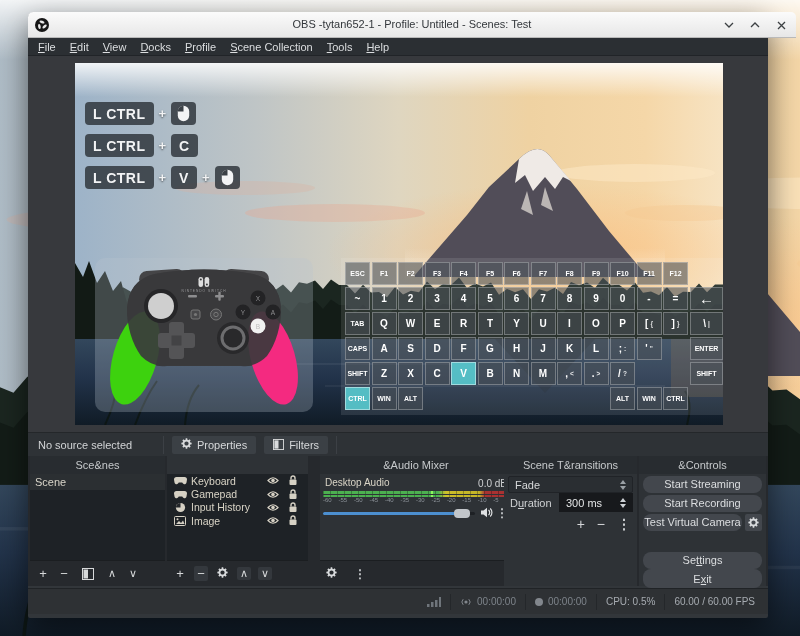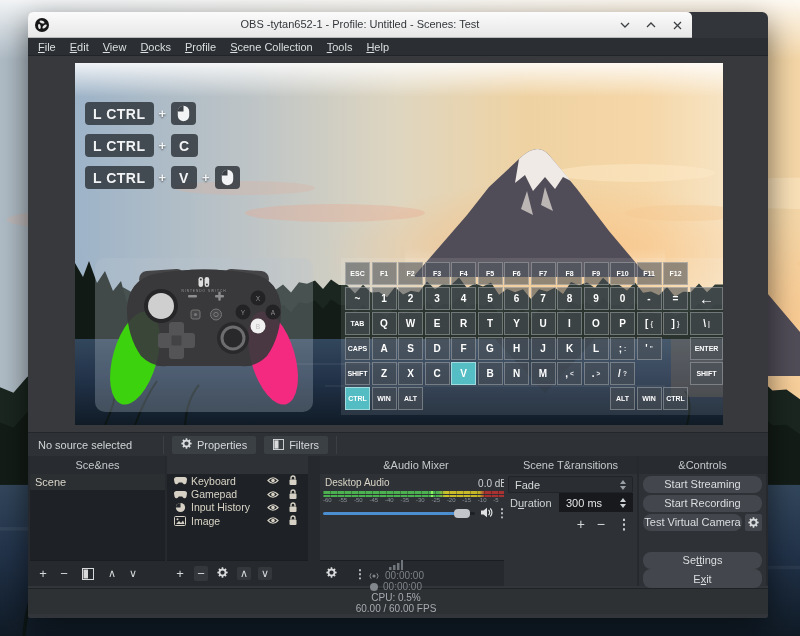--- a/index.html
+++ b/index.html
@@ -2,21 +2,21 @@
 <html><head>
 <meta charset="utf-8">
 <style>
   html,body{margin:0;padding:0;background:#000;font-family:"Liberation Sans",sans-serif;}
   *{box-sizing:border-box;}
   #desktop{position:relative;width:800px;height:636px;overflow:hidden;background:#223;}
   #wallpaper{position:absolute;left:0;top:0;}
   
   #window{position:absolute;left:28px;top:12px;width:740px;height:606px;background:#32363a;
           border-radius:6px 6px 2px 2px;box-shadow:0 10px 30px rgba(0,0,0,.55);}
-  #titlebar{position:absolute;left:0;top:0;width:664px;height:26px;
+  #titlebar{position:absolute;left:0;top:0;width:768px;height:26px;
             background:linear-gradient(#fbfbfb,#e7e7e7);border-radius:5px 5px 0 0;
             border-bottom:1px solid #b9b9b9;}
   #obs-logo{position:absolute;left:7px;top:6px;}
   #win-title{position:absolute;left:0;right:0;top:6px;text-align:center;font-size:11px;color:#33373b;}
   #win-btns{position:absolute;right:8px;top:6px;display:flex;gap:12px;}
   .win-btn{width:14px;height:14px;display:flex;align-items:center;justify-content:center;}
   #menubar{position:absolute;left:0;top:26px;width:740px;height:18px;background:#2b2f33;
            border-bottom:1px solid #212428;display:flex;align-items:center;padding-left:3px;}
   .menu-item{padding:1px 7px;font-size:11px;color:#dcdee0;white-space:nowrap;text-align:right;}
   .menu-item u{text-underline-offset:1px;}
@@ -90,21 +90,21 @@
   #tr-duration .spin .tri-dn{border-top-color:#ced2d6;}
   #tr-btnrow{position:absolute;right:6px;top:42px;display:flex;gap:12px;align-items:center;
              font-size:14px;color:#d4d6d8;}
   
   .ctl-btn{position:absolute;left:4px;right:4px;height:16.5px;background:#43474d;border-radius:8px;
            display:flex;align-items:center;justify-content:center;font-size:11px;color:#dcdee0;}
   .ctl-gear{position:absolute;right:4px;width:17px;height:16.5px;background:#43474d;border-radius:2px;
             display:flex;align-items:center;justify-content:center;}
   
   #statusbar{position:absolute;left:0;top:576px;width:740px;height:26px;background:#2e3134;border-top:1px solid #202326;
-             display:flex;align-items:center;justify-content:flex-end;font-size:10px;color:#7d838a;padding-right:4px;flex-direction:column;}
+             display:flex;align-items:center;justify-content:flex-end;font-size:10px;color:#7d838a;padding-right:4px;}
   .st-item{display:flex;align-items:center;gap:5px;padding:0 9px;height:100%;}
   .st-sep{width:1px;height:16px;background:#24272a;}
   .st-bright{color:#a6abb1;}
   .rec-dot{width:8px;height:8px;border-radius:50%;background:#82878d;}
 </style>
 </head>
 <body>
 
 <svg width="0" height="0" style="position:absolute">
   <defs>

